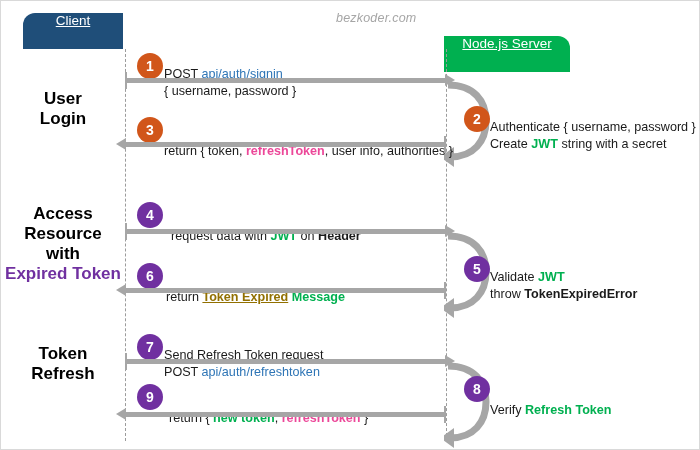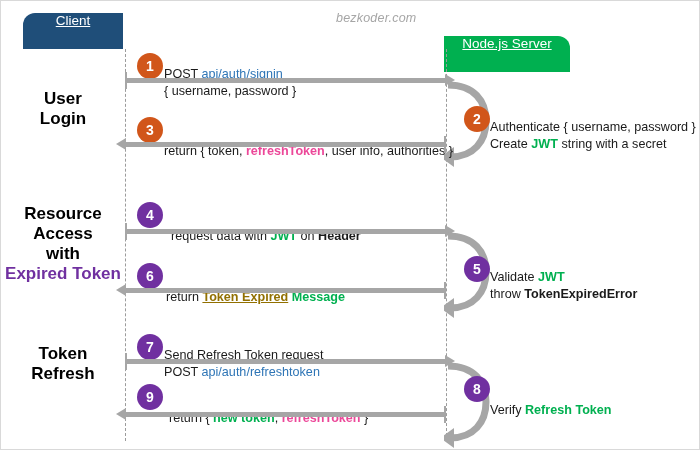--- a/index.html
+++ b/index.html
@@ -155,22 +155,22 @@
 
   <div class="lifeline" id="client-lifeline"></div>
   <div class="lifeline" id="server-lifeline"></div>
 
   <div class="phase-label" id="phase-login">
     <div>User</div>
     <div>Login</div>
   </div>
 
   <div class="phase-label" id="phase-access">
+    <div>Access</div>
     <div>Resource</div>
-    <div>Access</div>
     <div>with</div>
     <div class="phase-accent">Expired Token</div>
   </div>
 
   <div class="phase-label" id="phase-refresh">
     <div>Token</div>
     <div>Refresh</div>
   </div>
 
   <div class="step orange" style="left:136px;top:52px;">1</div>

